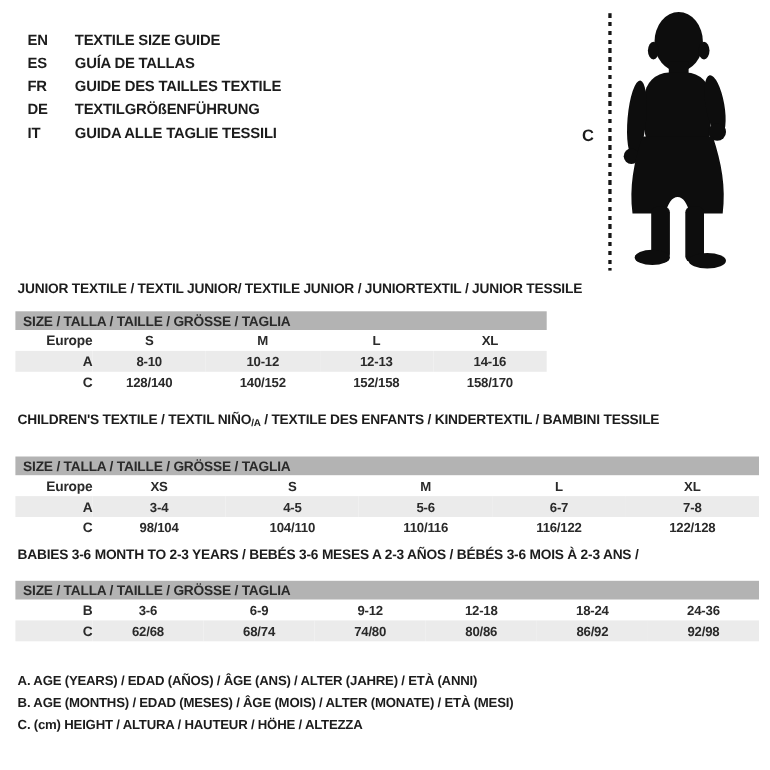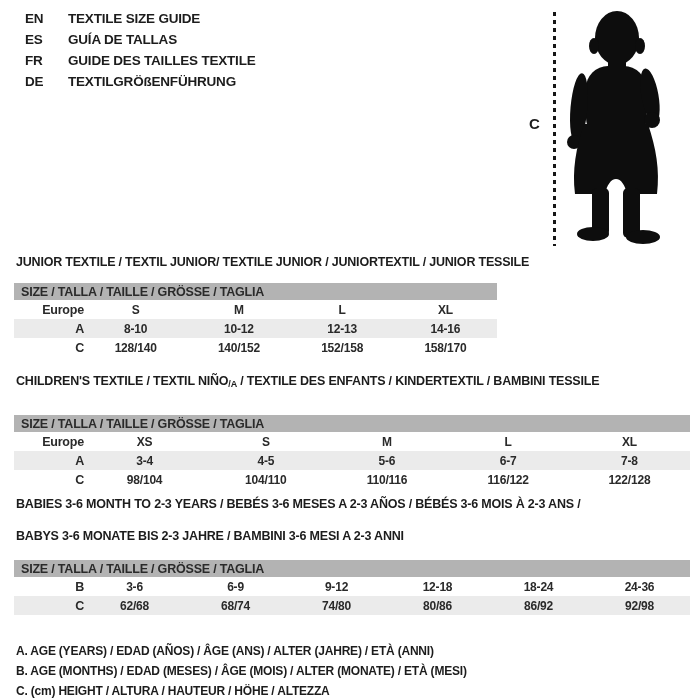--- a/index.html
+++ b/index.html
@@ -14,21 +14,21 @@
     font-family: "Liberation Sans", sans-serif;
     color: var(--ink);
     letter-spacing: -0.2px;
     overflow: hidden;
     position: relative;
   }
   .page { width: 700px; height: 700px; position: relative; }
 
   
   .header { position: relative; height: 250px; }
-  .lang-list { position: absolute; left: 25px; top: 8px; }
+  .lang-list { position: absolute; left: 25px; top: 26px; }
   .lang-row { display: flex; height: 21px; align-items: center; }
   .lang-code { width: 43px; font-size: 13.5px; font-weight: 700; }
   .lang-label { font-size: 13.5px; font-weight: 700; white-space: nowrap; }
 
   .figure-area { position: absolute; left: 520px; top: 0; width: 180px; height: 250px; }
   .measure-label {
     position: absolute; left: 9px; top: 115px;
     font-size: 15px; font-weight: 700;
   }
   .measure-line {
@@ -84,20 +84,24 @@
           <span class="lang-code">ES</span>
           <span class="lang-label">GUÍA DE TALLAS</span>
         </div>
         <div class="lang-row">
           <span class="lang-code">FR</span>
           <span class="lang-label">GUIDE DES TAILLES TEXTILE</span>
         </div>
         <div class="lang-row">
           <span class="lang-code">DE</span>
           <span class="lang-label">TEXTILGRÖßENFÜHRUNG</span>
+        </div>
+        <div class="lang-row">
+          <span class="lang-code">IT</span>
+          <span class="lang-label">GUIDA ALLE TAGLIE TESSILI</span>
         </div>
       </div>
 
     <div class="figure-area">
       <span class="measure-label">C</span>
       <div class="measure-line"></div>
       <svg class="silhouette" viewBox="0 0 100 238" xmlns="http://www.w3.org/2000/svg" aria-hidden="true">
         <g fill="currentColor">
           <ellipse cx="51" cy="30" rx="22" ry="27"></ellipse>
           <ellipse cx="28" cy="38" rx="5" ry="8"></ellipse>
@@ -198,21 +202,20 @@
               <td>104/110</td>
               <td>110/116</td>
               <td>116/122</td>
               <td>122/128</td>
             </tr>
           </tbody>
         </table>
       </div>
       <div class="table-block t-babies">
         <div class="table-title"><span>BABIES 3-6 MONTH TO 2-3 YEARS / BEBÉS 3-6 MESES A 2-3 AÑOS / BÉBÉS 3-6 MOIS À 2-3 ANS /</span></div>
-        <div class="table-title"><span>BABYS 3-6 MONATE BIS 2-3 JAHRE / BAMBINI 3-6 MESI A 2-3 ANNI</span></div>
         <table>
           <colgroup>
             <col class="label-col">
             <col>
             <col>
             <col>
             <col>
             <col>
             <col>
           </colgroup>

